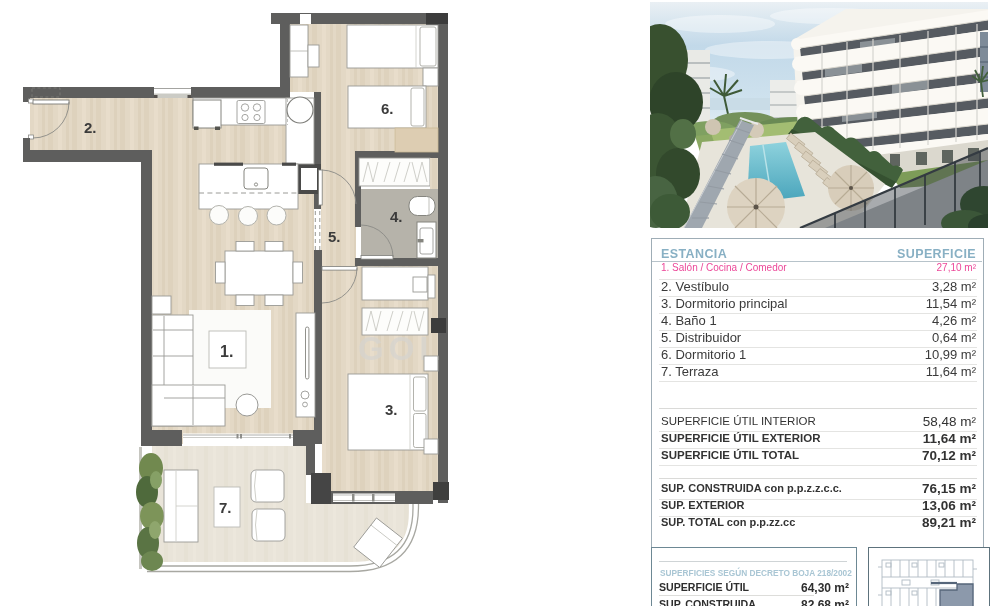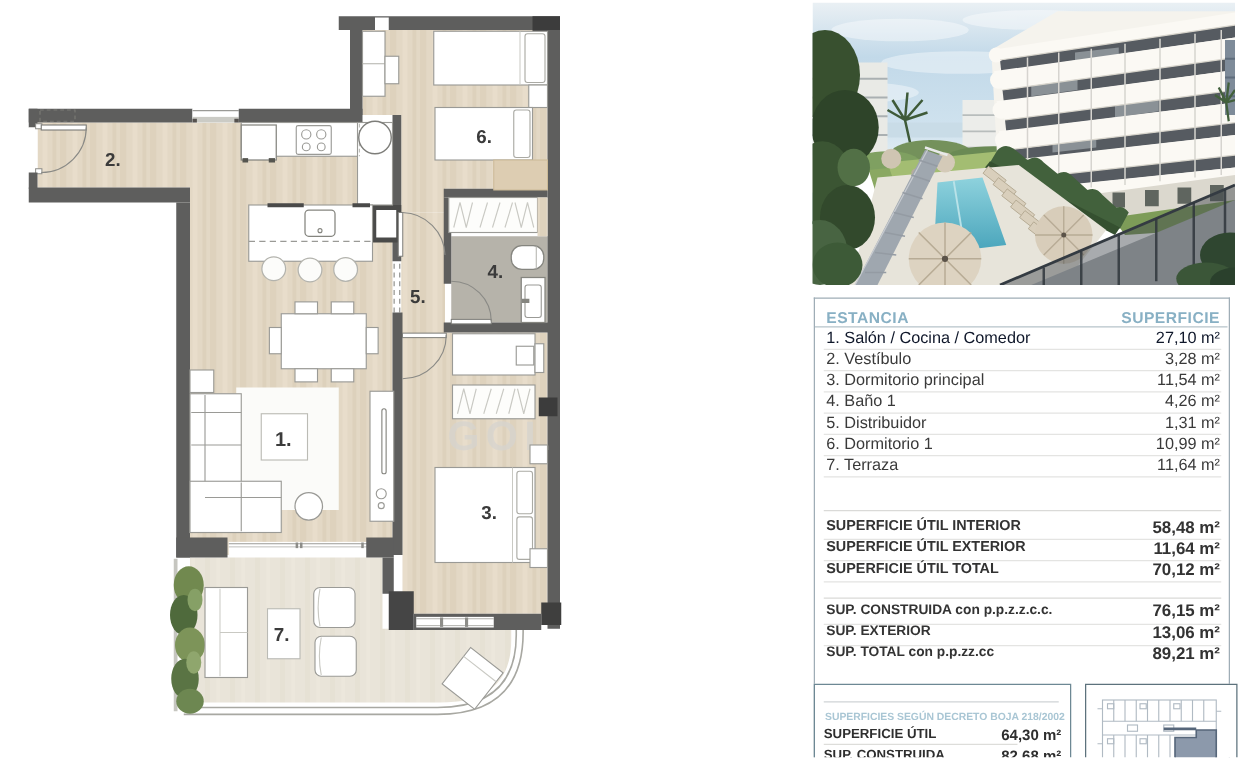--- a/index.html
+++ b/index.html
@@ -582,44 +582,44 @@
 </svg>
 
 <div class="abs" style="left:651px;top:238px;width:333px;height:372px;border:1.4px solid #9fadb6;border-bottom:2px solid #88949c;background:#fff;box-sizing:border-box;">
 
 <div class="abs" style="left:9px;top:8px;font-size:12.5px;font-weight:bold;color:#88b0c4;letter-spacing:0.4px;">ESTANCIA</div>
 
 <div class="abs" style="right:7px;top:8px;font-size:12.5px;font-weight:bold;color:#88b0c4;letter-spacing:0.4px;">SUPERFICIE</div>
 
 <div class="abs" style="left:0;top:21.5px;width:330px;height:1px;background:#b7c3ca;"></div>
 
-<div class="abs" style="left:9px;top:23px;width:315px;font-size:13px;color:#0f172a;">1. Salón / Cocina / Comedor<span style="float:right">27,10 m²</span></div>
+<div class="abs" style="left:9px;top:23px;width:315px;font-size:10px;color:#ec4899;">1. Salón / Cocina / Comedor<span style="float:right">27,10 m²</span></div>
 <div class="abs" style="left:7px;top:39.5px;width:318px;height:1px;background:#e4e4e2;"></div>
 
 <div class="abs" style="left:9px;top:40px;width:315px;font-size:13px;color:#3a3a3a;">2. Vestíbulo<span style="float:right">3,28 m²</span></div>
 <div class="abs" style="left:7px;top:56.5px;width:318px;height:1px;background:#e4e4e2;"></div>
 
 <div class="abs" style="left:9px;top:57px;width:315px;font-size:13px;color:#3a3a3a;">3. Dormitorio principal<span style="float:right">11,54 m²</span></div>
 <div class="abs" style="left:7px;top:73.5px;width:318px;height:1px;background:#e4e4e2;"></div>
 
 <div class="abs" style="left:9px;top:74px;width:315px;font-size:13px;color:#3a3a3a;">4. Baño 1<span style="float:right">4,26 m²</span></div>
 <div class="abs" style="left:7px;top:90.5px;width:318px;height:1px;background:#e4e4e2;"></div>
 
-<div class="abs" style="left:9px;top:91px;width:315px;font-size:13px;color:#3a3a3a;">5. Distribuidor<span style="float:right">1,31 m²</span></div>
+<div class="abs" style="left:9px;top:91px;width:315px;font-size:13px;color:#3a3a3a;">5. Distribuidor<span style="float:right">0,64 m²</span></div>
 <div class="abs" style="left:7px;top:107.5px;width:318px;height:1px;background:#e4e4e2;"></div>
 
 <div class="abs" style="left:9px;top:108px;width:315px;font-size:13px;color:#3a3a3a;">6. Dormitorio 1<span style="float:right">10,99 m²</span></div>
 <div class="abs" style="left:7px;top:124.5px;width:318px;height:1px;background:#e4e4e2;"></div>
 
 <div class="abs" style="left:9px;top:125px;width:315px;font-size:13px;color:#3a3a3a;">7. Terraza<span style="float:right">11,64 m²</span></div>
 <div class="abs" style="left:7px;top:141.5px;width:318px;height:1px;background:#e4e4e2;"></div>
 
 <div class="abs" style="left:7px;top:169px;width:318px;height:1px;background:#dadad8;"></div>
 
-<div class="abs" style="left:9px;top:176px;width:315px;font-size:11.5px;font-weight:bold;color:#333;">SUPERFICIE ÚTIL INTERIOR<span style="float:right;font-size:13.5px;margin-top:-1.5px;text-align:center;">58,48 m²</span></div>
+<div class="abs" style="left:9px;top:176px;width:315px;font-size:11.5px;font-weight:normal;color:#333;">SUPERFICIE ÚTIL INTERIOR<span style="float:right;font-size:13.5px;margin-top:-1.5px;text-align:center;">58,48 m²</span></div>
 <div class="abs" style="left:7px;top:192px;width:318px;height:1px;background:#e4e4e2;"></div>
 
 <div class="abs" style="left:9px;top:193px;width:315px;font-size:11.5px;font-weight:bold;color:#333;">SUPERFICIE ÚTIL EXTERIOR<span style="float:right;font-size:13.5px;margin-top:-1.5px;">11,64 m²</span></div>
 <div class="abs" style="left:7px;top:209px;width:318px;height:1px;background:#e4e4e2;"></div>
 
 <div class="abs" style="left:9px;top:210px;width:315px;font-size:11.5px;font-weight:bold;color:#333;">SUPERFICIE ÚTIL TOTAL<span style="float:right;font-size:13.5px;margin-top:-1.5px;">70,12 m²</span></div>
 <div class="abs" style="left:7px;top:226px;width:318px;height:1px;background:#e4e4e2;"></div>
 
 <div class="abs" style="left:7px;top:238.5px;width:318px;height:1px;background:#dadad8;"></div>
 

